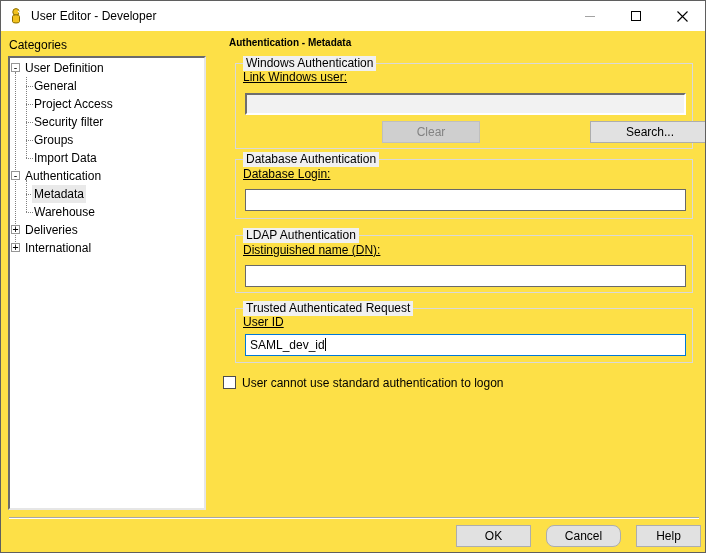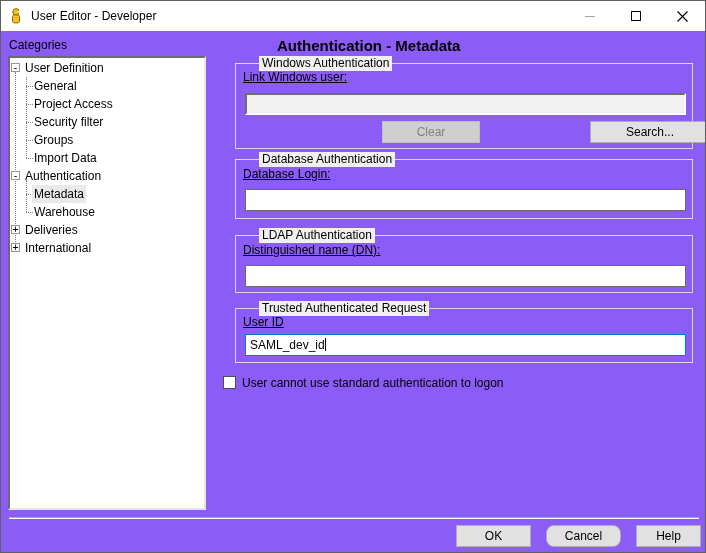--- a/index.html
+++ b/index.html
@@ -1,18 +1,18 @@
 <!DOCTYPE html>
 <html><head>
 <meta charset="utf-8">
 <style>
   * { margin:0; padding:0; box-sizing:border-box; }
   html,body { background:#c8c8c8; font-family:"Liberation Sans", sans-serif; }
   .window{
-    position:relative; width:706px; height:553px; background:#8b5cf6;
+    position:relative; width:706px; height:553px; background:#fde047;
     border:1px solid #5f5f5f; overflow:hidden; font-size:12px; color:#000;
   }
   
   .titlebar{ position:absolute; left:0; top:0; width:704px; height:30px; background:#ffffff; }
   .app-icon{ position:absolute; left:8px; top:7px; width:16px; height:16px; }
   .title-text{ position:absolute; left:30px; top:0; line-height:30px; font-size:12px; }
   .cap-btn{ position:absolute; top:0; width:46px; height:30px; display:flex; align-items:center; justify-content:center; }
   .cap-min{ right:92px; } .cap-max{ right:46px; } .cap-close{ right:0; }
   .glyph-min{ width:10px; height:1px; background:#a3a3a3; }
   .glyph-max{ width:10px; height:10px; border:1px solid #000; }
@@ -30,23 +30,23 @@
   .selected .tlabel{ background:#e9e9e9; }
   .expander{
     position:absolute; left:1px; top:4px; width:9px; height:9px; background:#fff;
     border:1px solid #969696; font-size:10px; line-height:7px; text-align:center;
     font-family:"DejaVu Sans Mono", monospace;
   }
   .conn{ position:absolute; border-color:#808080; }
   .conn.v{ border-left:1px dotted #808080; width:0; }
   .conn.h{ border-top:1px dotted #808080; height:0; }
   
-  .heading{ position:absolute; left:228px; top:36px; font-weight:bold; font-size:15px;margin-left:48px; }
+  .heading{ position:absolute; left:228px; top:36px; font-weight:bold; font-size:10px; }
   .group{ position:absolute; left:234px; width:458px; border:1px solid #d9d9d9; }
-  .gtitle{ position:absolute; left:7px; top:-8px; background:#f0f0f0; padding:0 3px; line-height:15px;margin-left:16px; }
+  .gtitle{ position:absolute; left:7px; top:-8px; background:#f0f0f0; padding:0 3px; line-height:15px; }
   .glabel{ position:absolute; left:7px; white-space:nowrap;text-decoration:underline; }
   .mn{ text-decoration:underline; }
   .field{
     position:absolute; left:9px; width:441px; height:22px; background:#fff;
     border:1px solid #696969; line-height:20px; padding-left:4px; overflow:hidden;
   }
   .field-disabled{
     background:#f2f2f2; border:2px solid; border-color:#6e6e6e #ffffff #ffffff #6e6e6e;
   }
   .field-focused{ border:1px solid #0078d7; }

